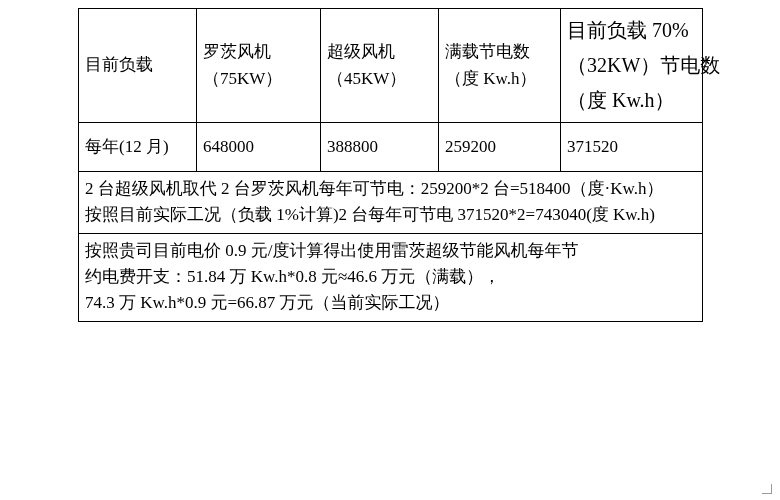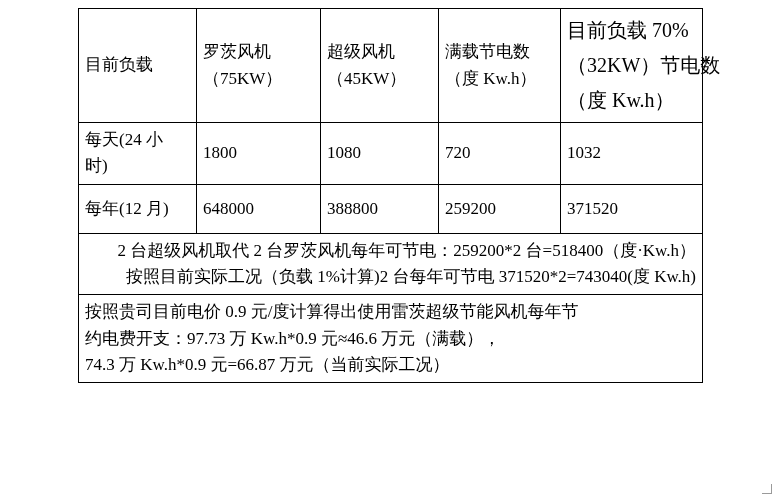--- a/index.html
+++ b/index.html
@@ -62,21 +62,20 @@
   .row-label .lbl-line { display: block; }
   .num-cell {
     font-size: 19px;
   }
   .body-row td { height: 40px; }
 
   .note-cell {
     font-size: 16px;
     line-height: 2.0;
     padding: 8px 10px 10px 10px;
-    text-align: right;
   }
   .note-line { display: block; white-space: nowrap; }
   .summary-cell {
     font-size: 17px;
     line-height: 2.15;
     padding: 10px 10px 14px 10px;
     margin-top: 8px;
   }
   .summary-line { display: block; }
 
@@ -120,30 +119,20 @@
             <span class="head-line">满载节电数</span>
             <span class="head-line">（度 Kw.h）</span>
           </td>
           <td class="head-cell small">
             <span class="head-line">目前负载 70%</span>
             <span class="head-line">（32KW）节电数</span>
             <span class="head-line">（度 Kw.h）</span>
           </td>
         </tr>
 
-        <tr class="body-row">
-          <td class="row-label">
-            <span class="lbl-line">每天(24 小</span>
-            <span class="lbl-line">时)</span>
-          </td>
-          <td class="num-cell">1800</td>
-          <td class="num-cell">1080</td>
-          <td class="num-cell">720</td>
-          <td class="num-cell">1032</td>
-        </tr>
 
 
         <tr class="body-row">
           <td class="row-label">
             <span class="lbl-line">每年(12 月)</span>
           </td>
           <td class="num-cell">648000</td>
           <td class="num-cell">388800</td>
           <td class="num-cell">259200</td>
           <td class="num-cell">371520</td>
@@ -152,21 +141,21 @@
         <tr>
           <td class="note-cell" colspan="5">
             <span class="note-line">2 台超级风机取代 2 台罗茨风机每年可节电：259200*2 台=518400（度·Kw.h）</span>
             <span class="note-line">按照目前实际工况（负载 1%计算)2 台每年可节电 371520*2=743040(度 Kw.h)</span>
           </td>
         </tr>
 
         <tr>
           <td class="summary-cell" colspan="5">
             <span class="summary-line">按照贵司目前电价 0.9 元/度计算得出使用雷茨超级节能风机每年节</span>
-            <span class="summary-line">约电费开支：97.73 万 Kw.h*0.9 元≈46.6 万元（满载），</span>
+            <span class="summary-line">约电费开支：51.84 万 Kw.h*0.8 元≈46.6 万元（满载），</span>
             <span class="summary-line">74.3 万 Kw.h*0.9 元=66.87 万元（当前实际工况）</span>
           </td>
         </tr>
       </tbody>
     </table>
   </div>
 
   <div class="corner-mark"></div>
 </div>
 

